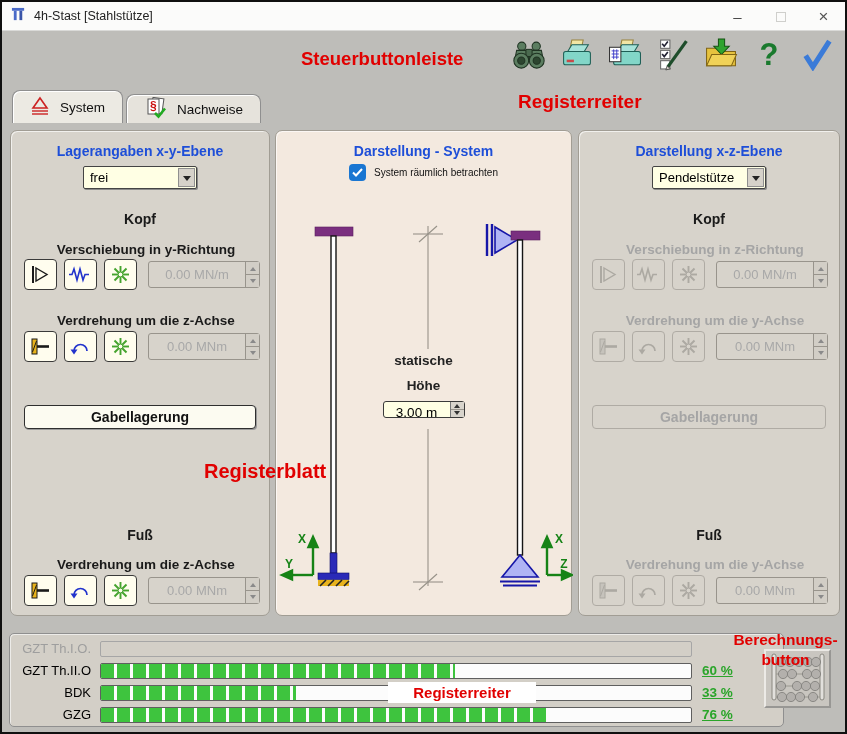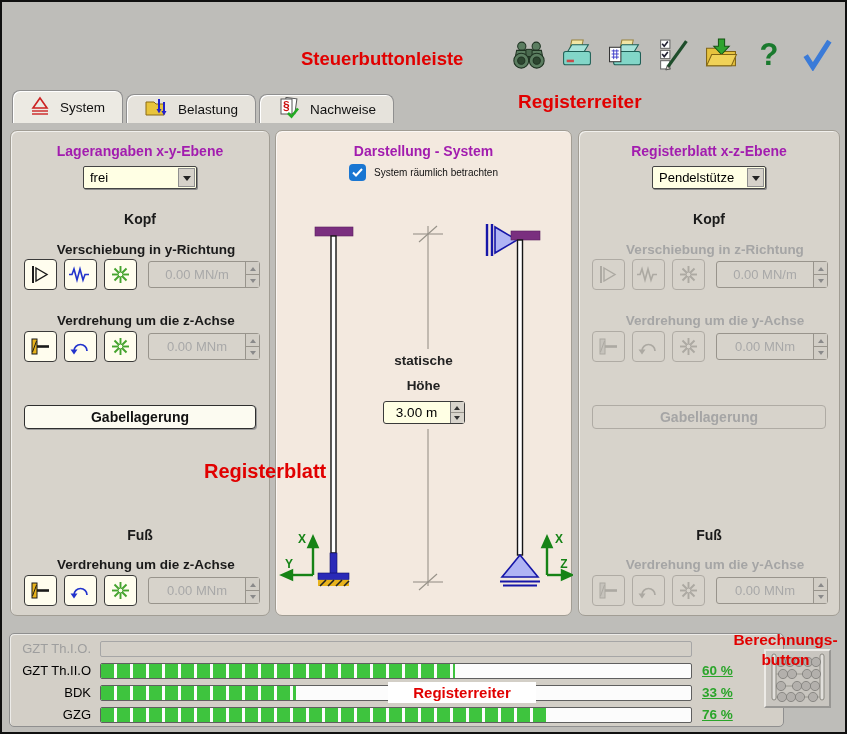--- a/index.html
+++ b/index.html
@@ -28,21 +28,21 @@
   .tabbar{position:absolute;left:10px;top:88px;display:flex;gap:3px;align-items:flex-end;height:33px;}
   .tab{height:29px;background:#E6E3DC;border:1px solid #8F8F8F;border-bottom:none;border-radius:8px 8px 0 0;display:flex;align-items:center;gap:10px;padding:0 17px;font-size:13.5px;color:#111;box-shadow:inset 1px 1px 0 #FFF;cursor:pointer;}
   .tab.active{height:33px;background:#ECEAE3;}
   .tabs-annot{position:absolute;left:516px;top:89px;font-size:19px;font-weight:bold;color:var(--annotation_red);}
 
   
   .panel{position:absolute;top:128px;height:486px;background:var(--panel_gray);border:1px solid #A19D94;border-radius:7px;box-shadow:inset 1px 1px 0 rgba(255,255,255,.65);}
   #panel-left{left:8px;width:260px;}
   #panel-center{left:273px;width:297px;background:var(--beige);}
   #panel-right{left:576px;width:262px;}
-  .ptitle{position:absolute;top:12px;left:0;right:0;text-align:center;font-weight:bold;font-size:14px;color:#a21caf;}
+  .ptitle{position:absolute;top:12px;left:0;right:0;text-align:center;font-weight:bold;font-size:14px;color:#1d4ed8;}
   .pheading{position:absolute;left:0;right:0;text-align:center;font-weight:bold;font-size:14px;color:#1A1A1A;}
   .glabel{position:absolute;left:12px;right:0;text-align:center;font-weight:bold;font-size:13.5px;color:#1A1A1A;}
   .dim-side .glabel.dimtext{color:#A5A5A5;}
 
   .dropdown{position:absolute;top:35px;left:50%;transform:translateX(-50%);width:114px;height:23px;background:var(--cream);border:1px solid #444;border-radius:2px;display:flex;align-items:center;cursor:pointer;box-shadow:1px 1px 0 #8A8A8A;}
   .dd-text{flex:1;padding-left:6px;font-size:13px;color:#000;white-space:nowrap;}
   .dd-btn{width:17px;height:19px;margin-right:1px;background:#D6D2CA;border:1px solid #8F8F8F;display:flex;align-items:center;justify-content:center;}
   .dd-arrow{width:0;height:0;border:4px solid transparent;border-top:5px solid #222;margin-top:5px;}
 
   .grow{position:absolute;left:13px;display:flex;gap:7px;align-items:center;}
@@ -62,21 +62,21 @@
   .tri-down{width:0;height:0;border:3px solid transparent;border-top:4px solid #8A8A8A;margin-bottom:-2px;}
 
   .gabel{position:absolute;left:13px;right:13px;height:24px;top:274px;background:#FCFBF1;border:1px solid #2F2F2F;border-radius:4px;font-weight:bold;font-size:14px;color:#111;display:flex;align-items:center;justify-content:center;cursor:pointer;box-shadow:1px 1px 0 #9A9A9A;}
   .dim-side .gabel{background:var(--panel_gray);border-color:#AFABA4;color:#A5A5A5;box-shadow:none;cursor:default;}
 
   
   .chkrow{position:absolute;top:33px;left:0;right:0;display:flex;justify-content:center;gap:8px;align-items:center;font-size:10px;color:#111;cursor:pointer;}
   .checkbox{width:17px;height:17px;background:var(--checkbox_blue);border-radius:4px;display:flex;align-items:center;justify-content:center;}
   .diagram{position:absolute;left:0;top:60px;}
   .hlab{position:absolute;left:0;right:0;text-align:center;font-weight:bold;font-size:13.5px;color:#222;}
-  .hinput{position:absolute;top:270px;left:50%;transform:translateX(-50%);width:82px;height:23px;background:var(--cream);border:1px solid #3A3A3A;border-radius:3px;display:flex;align-items:stretch;}
+  .hinput{position:absolute;top:270px;left:50%;transform:translateX(-50%);width:82px;height:17px;background:var(--cream);border:1px solid #3A3A3A;border-radius:3px;display:flex;align-items:stretch;}
   .hval{flex:1;text-align:center;font-size:13.5px;color:#000;line-height:21px;}
   .hinput .spinners{border-left:1px solid #777;}
   .hinput .spin-up,.hinput .spin-down{background:#D8D4CC;}
   .hinput .tri-up{border-bottom-color:#333}.hinput .tri-down{border-top-color:#333}
 
   
   .blatt-annot{position:absolute;left:202px;top:458px;font-size:20px;font-weight:bold;color:var(--annotation_red);z-index:6;}
 
   
   .results{position:absolute;left:7px;top:631px;width:775px;height:94px;background:#D3CFC7;border:1px solid #8F8F8F;border-radius:5px;box-shadow:inset 1px 1px 0 rgba(255,255,255,.6);}
@@ -90,20 +90,37 @@
   .erg-annot{position:absolute;left:386px;top:680px;width:148px;height:21px;background:#FFF;color:var(--annotation_red);font-weight:bold;font-size:15px;text-align:center;line-height:21px;z-index:5;}
 
   .calc-annot{position:absolute;right:3px;top:628px;width:113px;text-align:center;color:var(--annotation_red);font-weight:bold;font-size:15.5px;line-height:20px;z-index:6;}
   .calc-btn{position:absolute;left:762px;top:647px;width:67px;height:59px;background:#C9C6C0;border:2px outset #ECEAE6;display:flex;align-items:center;justify-content:center;cursor:pointer;}
 </style>
 </head>
 <body>
 
 <div class="window">
 
+  <div class="titlebar">
+    <span>
+      <svg width="15" height="15" viewBox="0 0 16 16">
+          <rect x="1" y="1" width="13" height="3" fill="#4A6AC8"></rect>
+          <rect x="3" y="4" width="3" height="10" fill="#4A6AC8"></rect>
+          <rect x="9" y="4" width="3" height="10" fill="#3A55A8"></rect>
+        </svg>
+    </span>
+    <span class="title">4h-Stast [Stahlstütze]</span>
+    <div class="wcbox">
+      <span class="wc">–</span>
+      <span class="wc">
+          <span class="wc-max-square"></span>
+        </span>
+      <span class="wc wc-close">×</span>
+    </div>
+  </div>
 
   <span class="toolbar-annot">Steuerbuttonleiste</span>
   <div class="toolbtns">
     <button class="toolbtn">
       <span><svg width="36" height="33" viewBox="0 0 34 32">
             <g fill="#5B7D60" stroke="#1F3322" stroke-width="1">
               <circle cx="10" cy="8" r="4"></circle>
               <circle cx="24" cy="8" r="4"></circle>
               <path d="M5 12 L3 22 h14 L15 12 Z"></path>
               <path d="M19 12 L17 22 h14 L29 12 Z"></path>
@@ -169,32 +186,20 @@
   <div class="tabbar">
     <div class="tab active">
       <span><svg width="20" height="19" viewBox="0 0 20 19">
             <path d="M10 2 L17 12 H3 Z" fill="none" stroke="#CC2222" stroke-width="1.6"></path>
             <line x1="2" y1="15" x2="18" y2="15" stroke="#CC2222" stroke-width="1.4"></line>
             <line x1="2" y1="18" x2="18" y2="18" stroke="#CC2222" stroke-width="1.4"></line>
           </svg></span>
       <span>System</span>
     </div>
     <div class="tab">
-      <span><svg width="24" height="21" viewBox="0 0 24 21">
-            <path d="M2 5 h8 l2 2 h8 v11 H2 Z" fill="#E8C43C" stroke="#8A6A14"></path>
-            <g stroke="#2222CC" stroke-width="2" fill="none">
-              <line x1="15" y1="2" x2="15" y2="13"></line>
-              <line x1="20" y1="5" x2="20" y2="15"></line>
-            </g>
-            <path d="M12.5 12 l2.5 4.5 2.5-4.5 z" fill="#2222CC"></path>
-            <path d="M17.5 14 l2.5 4.5 2.5-4.5 z" fill="#2222CC"></path>
-          </svg></span>
-      <span>Belastung</span>
-    </div>
-    <div class="tab">
       <span><svg width="23" height="22" viewBox="0 0 23 22">
             <rect x="8" y="1" width="11" height="15" fill="#FFF" stroke="#555" transform="rotate(8 13 8)"></rect>
             <rect x="4" y="2" width="11" height="15" fill="#FFF" stroke="#555"></rect>
             <text x="6" y="13" font-size="12" font-weight="bold" fill="#CC1111" font-family="Liberation Serif,serif">§</text>
             <path d="M11 16 l3.5 3.5 6.5-8" stroke="#22AA22" stroke-width="2.6" fill="none"></path>
           </svg></span>
       <span>Nachweise</span>
     </div>
   </div>
   <span class="tabs-annot">Registerreiter</span>
@@ -399,21 +404,21 @@
             <span class="tri-up"></span>
           </span>
           <span class="spin-down">
             <span class="tri-down"></span>
           </span>
         </span>
     </div>
   </div>
 
   <div class="panel dim-side" id="panel-right">
-    <div class="ptitle">Registerblatt x-z-Ebene</div>
+    <div class="ptitle">Darstellung x-z-Ebene</div>
     <div class="dropdown">
       <span class="dd-text">Pendelstütze</span>
       <span class="dd-btn">
           <span class="dd-arrow"></span>
         </span>
     </div>
     <div class="pheading" style="top:80px">Kopf</div>
 
     <div class="glabel dimtext" style="top:111px">Verschiebung in z-Richtung</div>
     <div class="grow" style="top:128px">

